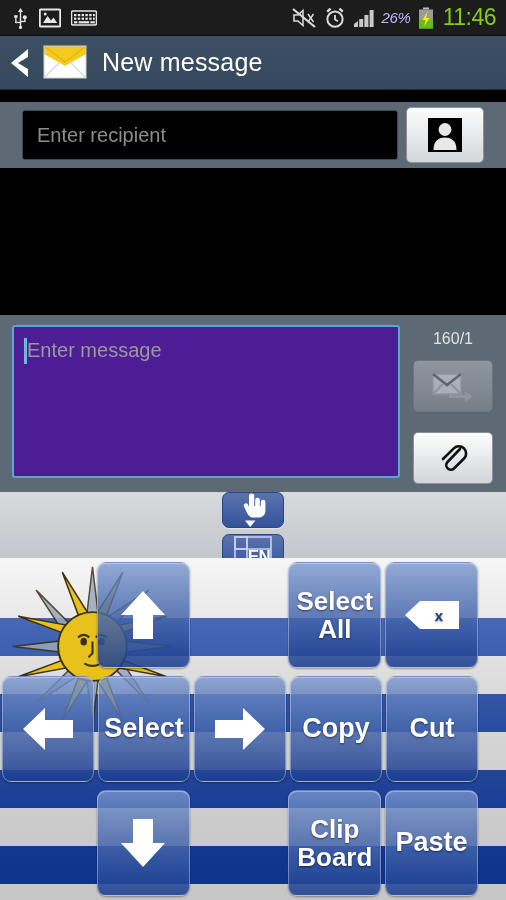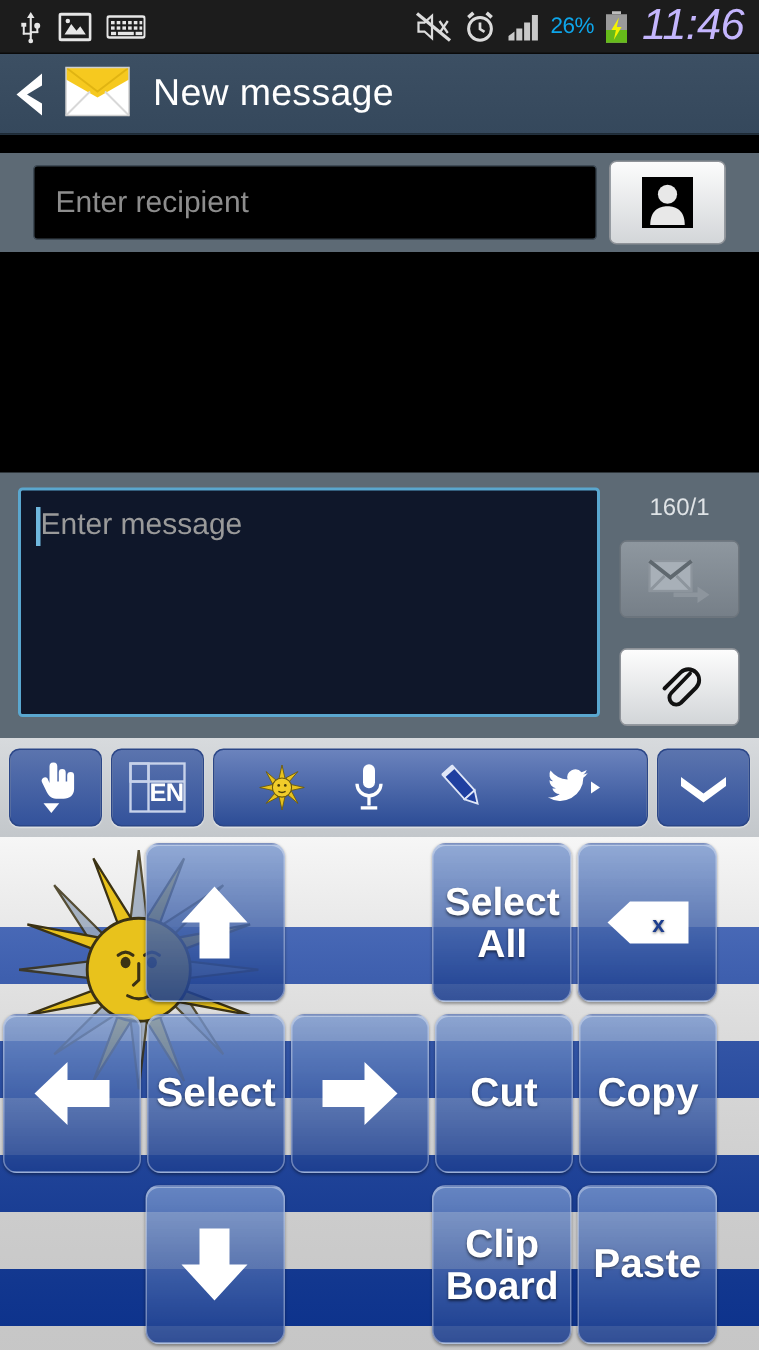--- a/index.html
+++ b/index.html
@@ -15,24 +15,24 @@
   .statusbar {
     position: absolute; left: 0; top: 0; width: 506px; height: 36px;
     background: #1c1c1c;
     display: flex; align-items: center;
     border-bottom: 1px solid #0a0a0a;
   }
   .sb-left { display: flex; align-items: center; gap: 10px; padding-left: 12px; flex: 1; }
   .sb-right { display: flex; align-items: center; gap: 7px; padding-right: 10px; }
   .sb-icon { display: block; }
   .sb-batt-text {
-    color: #0ea5e9; font-size: 15px; letter-spacing: -0.3px;
+    color: #c4b5fd; font-size: 15px; letter-spacing: -0.3px; font-style: italic;
   }
   .sb-clock {
-    color: #c4b5fd; font-size: 29px; letter-spacing: -0.5px; padding-left: 2px; font-style: italic;
+    color: #84cc16; font-size: 23px; letter-spacing: -0.5px; padding-left: 2px;
   }
 
   
   .titlebar {
     position: absolute; left: 0; top: 36px; width: 506px; height: 54px;
     background: linear-gradient(#3c4f63, #35485c);
     display: flex; align-items: center;
     border-bottom: 1px solid #22303d;
   }
   .back-chevron { width: 40px; height: 66px; display: flex; align-items: center; justify-content: center; }
@@ -75,21 +75,21 @@
   }
 
   
   .compose {
     position: absolute; left: 0; top: 315px; width: 506px; height: 177px;
     background: #5d6a75;
     display: flex; padding: 10px 8px 8px 12px; gap: 8px;
   }
   .msg-field {
     flex: 1; height: 153px;
-    background: #0f172a;
+    background: #4c1d95;
     border: 2px solid #5aa7cf;
     border-radius: 3px;
     padding: 10px 0 16px 10px;
     display: flex; align-items: flex-start;
   }
   .caret {
     width: 3px; height: 26px; background: #6fb7dd; margin-top: 1px; flex: none;
   }
   .msg-field .ph { color: #9a9a9a; font-size: 20px; line-height: 26px; }
   .compose-right {
@@ -106,21 +106,21 @@
     width: 80px; height: 52px; margin-top: 20px;
     background: linear-gradient(#fdfdfd, #d2d5d8);
     border: 1px solid #8e9298; border-radius: 5px;
     display: flex; align-items: center; justify-content: center;
   }
 
   
   .kb-toolbar {
     position: absolute; left: 0; top: 492px; width: 506px; height: 66px;
     background: linear-gradient(#d7dadd, #c3c7cb);
-    display: flex; align-items: center; padding: 0 6px; gap: 6px;
+    display: flex; align-items: center; padding: 0 6px; gap: 6px; flex-direction: column;
   }
   .tb-key {
     background: linear-gradient(#5b74ae, #33529b);
     border: 1px solid #2b4687; border-radius: 7px;
     height: 52px;
     display: flex; align-items: center; justify-content: center;
     box-shadow: 0 1px 1px rgba(255,255,255,.5);
   }
   .tb-key.sq { width: 62px; }
   .tb-group {
@@ -441,24 +441,24 @@
         </div>
         <div class="kb-key" style="flex:1">
           <span>Select</span>
         </div>
         <div class="kb-key" style="flex:1">
           <svg width="56" height="46" viewBox="0 0 56 46">
             <polygon points="53,23 31,2 31,14 3,14 3,32 31,32 31,44" fill="#fff"></polygon>
           </svg>
         </div>
         <div class="kb-key" style="flex:1">
+          <span>Copy</span>
+        </div>
+        <div class="kb-key" style="flex:1">
           <span>Cut</span>
-        </div>
-        <div class="kb-key" style="flex:1">
-          <span>Copy</span>
         </div>
       </div>
 
       <div class="kb-row">
         <div class="kb-key blank" style="flex:1"></div>
         <div class="kb-key" style="flex:1">
           <svg width="48" height="54" viewBox="0 0 48 54">
             <polygon points="24,51 46,27 34,27 34,3 14,3 14,27 2,27" fill="#fff"></polygon>
           </svg>
         </div>

